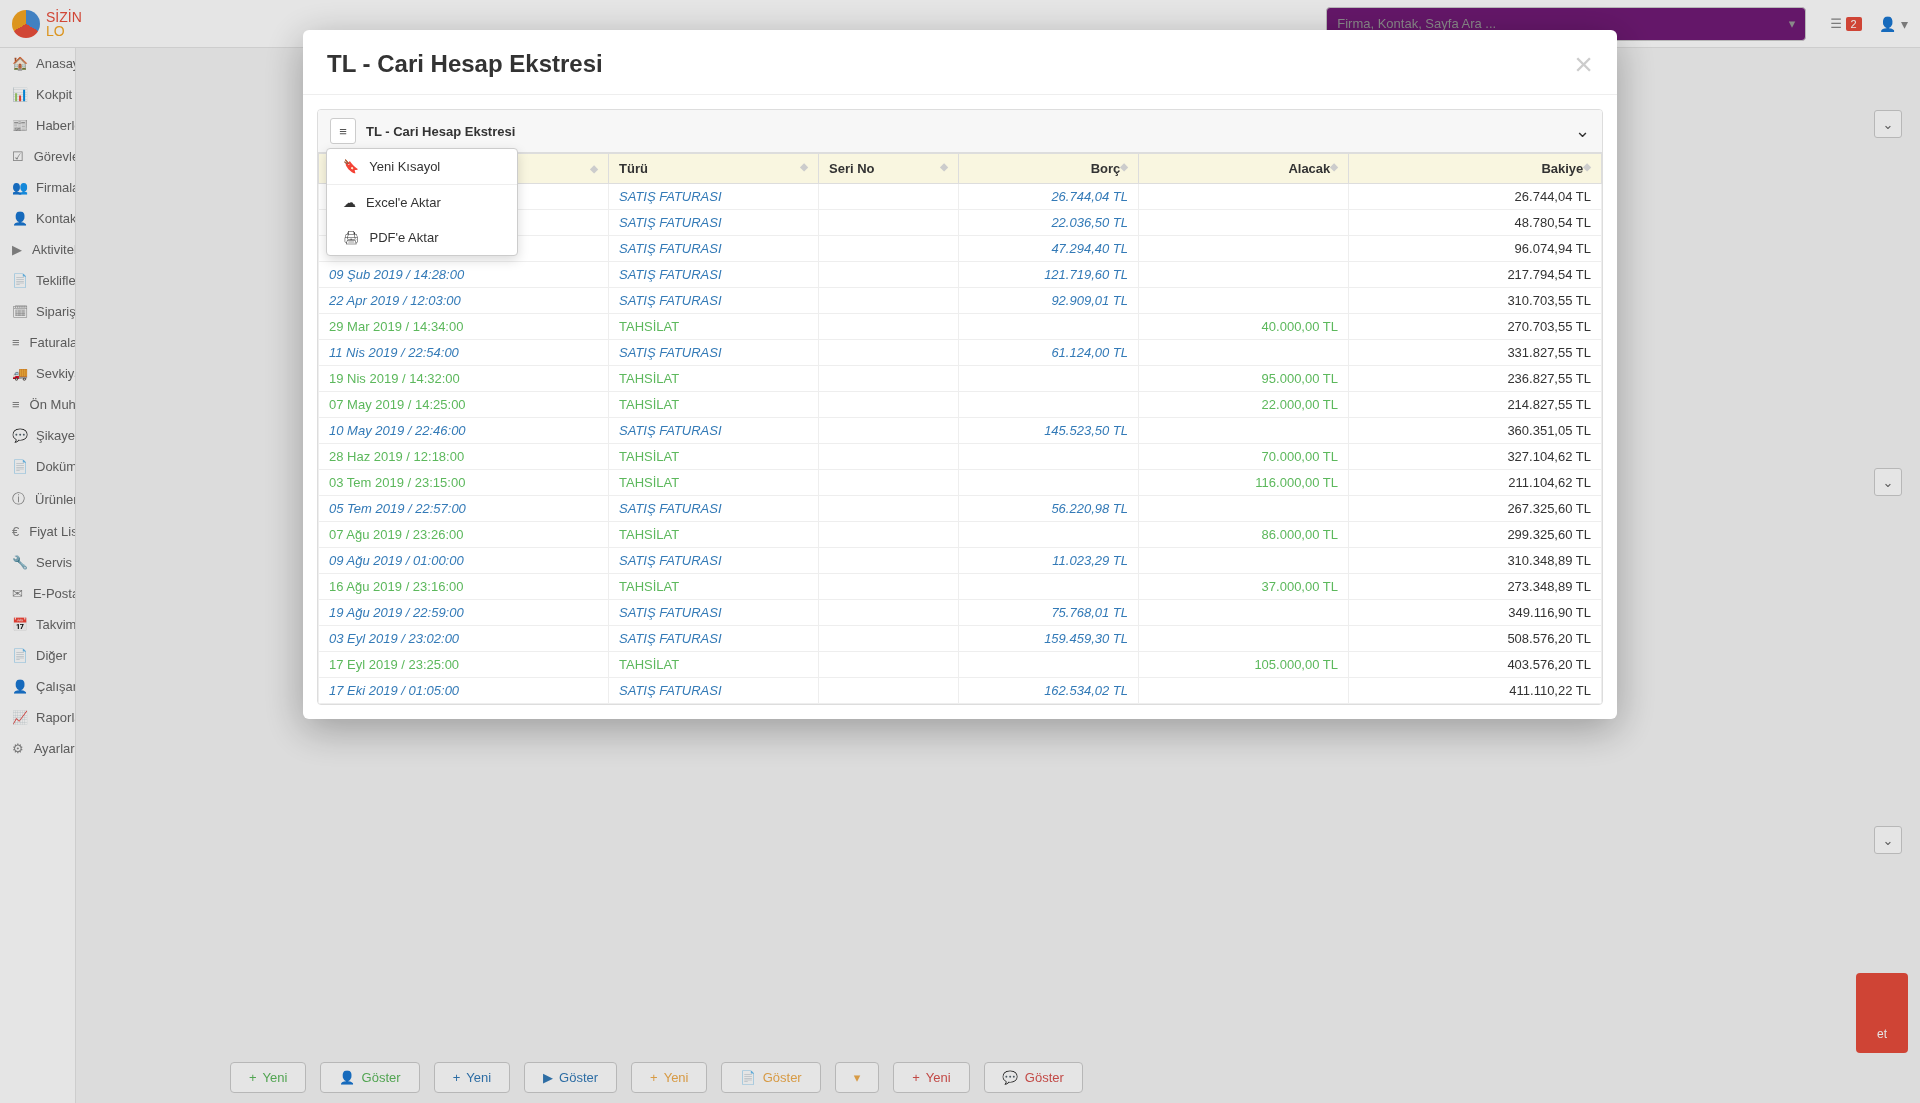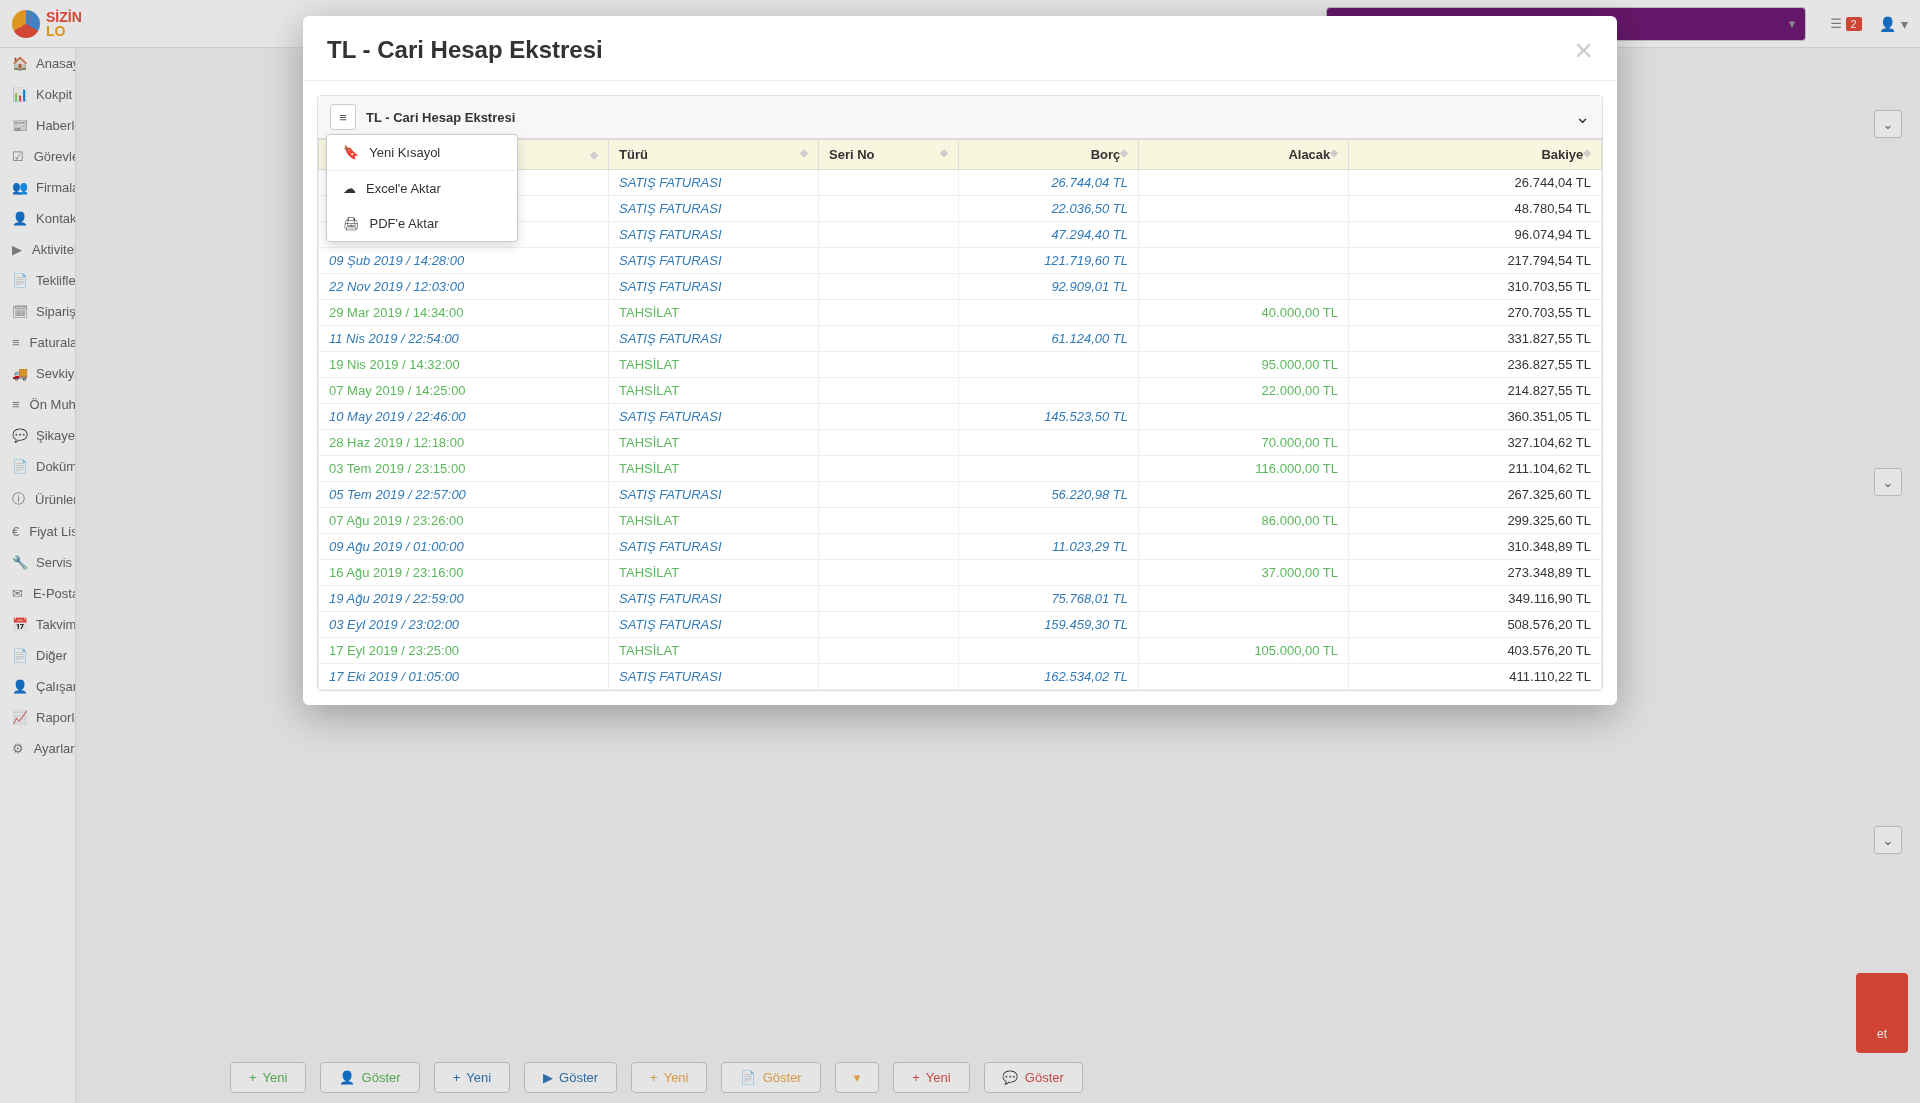--- a/index.html
+++ b/index.html
@@ -2,36 +2,36 @@
 <html><head>
 <meta charset="utf-8">
 <style>
 * { box-sizing: border-box; margin: 0; padding: 0; }
 body { font-family: -apple-system, "Helvetica Neue", Arial, sans-serif; font-size: 13px; color: #333; background: #f5f5f5; }
 
 
 .topbar { height: 48px; background: #fff; border-bottom: 1px solid #e5e5e5; display: flex; align-items: center; padding: 0 12px; }
 .logo { display: flex; align-items: center; gap: 6px; }
 .logo-circle { width: 28px; height: 28px; border-radius: 50%; background: conic-gradient(#4a90d9 0 120deg, #e94e3c 120deg 240deg, #f5a623 240deg 360deg); }
-.logo-text { font-size: 14px; font-weight: 700; line-height: 1; }
+.logo-text { font-size: 14px; font-weight: 400; line-height: 1; }
 .logo-text .l1 { color: #e94e3c; }
 .logo-text .l2 { color: #f5a623; }
 .topbar-spacer { flex: 1; }
 .search-box { width: 480px; height: 34px; border: 1px solid #ccc; border-radius: 4px; padding: 0 10px; color: #999; display: flex; align-items: center; justify-content: space-between; background: #701a75; }
 .topbar-right { display: flex; align-items: center; gap: 18px; margin-left: 24px; }
 .notif-badge { background: #e74c3c; color: #fff; font-size: 11px; padding: 1px 5px; border-radius: 2px; }
 .user-icon { color: #888; font-size: 14px; }
 
 
 .sidebar { position: fixed; left: 0; top: 48px; bottom: 0; width: 76px; background: #fff; border-right: 1px solid #e5e5e5; overflow: hidden; }
 .sidebar-item { display: flex; align-items: center; gap: 10px; padding: 8px 12px; color: #666; font-size: 13px; cursor: pointer; white-space: nowrap; }
 .sidebar-icon { width: 14px; text-align: center; color: #888; }
 
 
-.modal-backdrop { position: fixed; inset: 0; background: rgba(0,0,0,0.1); display: flex; justify-content: center; align-items: flex-start; padding-top: 16px; }
+.modal-backdrop { position: fixed; inset: 0; background: rgba(0,0,0,0.1); display: flex; justify-content: center; align-items: flex-start; padding-top: 30px; }
 .modal { width: 1314px; background: #fff; border-radius: 6px; box-shadow: 0 10px 40px rgba(0,0,0,0.3); display: flex; flex-direction: column; max-height: 780px; }
 .modal-header { padding: 18px 24px 14px; border-bottom: 1px solid #eee; display: flex; align-items: center; justify-content: space-between; }
 .modal-title { font-size: 24px; font-weight: 600; color: #333; }
 .modal-close { font-size: 32px; color: #ccc; cursor: pointer; line-height: 1; }
 .modal-body { padding: 14px; overflow: hidden; display: flex; flex-direction: column; }
 
 
 .panel { border: 1px solid #ddd; border-radius: 4px; overflow: hidden; display: flex; flex-direction: column; }
 .panel-header { background: #f7f7f7; border-bottom: 1px solid #ddd; padding: 8px 12px; display: flex; align-items: center; gap: 10px; position: relative; }
 .panel-menu-btn { width: 26px; height: 26px; border: 1px solid #ccc; border-radius: 3px; background: #fff; display: flex; align-items: center; justify-content: center; cursor: pointer; font-size: 13px; color: #555; }
@@ -309,21 +309,21 @@
                 </tr>
                 <tr>
     <td class="col-date"><a class="cell link-blue">09 Şub 2019 / 14:28:00</a></td>
     <td class="col-type"><a class="cell link-blue">SATIŞ FATURASI</a></td>
     <td class="col-seri"></td>
     <td class="col-borc num link-blue">121.719,60 TL</td>
     <td class="col-alacak num link-green"></td>
     <td class="col-bakiye num">217.794,54 TL</td>
                 </tr>
                 <tr>
-    <td class="col-date"><a class="cell link-blue">22 Nov 2019 / 12:03:00</a></td>
+    <td class="col-date"><a class="cell link-blue">22 Apr 2019 / 12:03:00</a></td>
     <td class="col-type"><a class="cell link-blue">SATIŞ FATURASI</a></td>
     <td class="col-seri"></td>
     <td class="col-borc num link-blue">92.909,01 TL</td>
     <td class="col-alacak num link-green"></td>
     <td class="col-bakiye num">310.703,55 TL</td>
                 </tr>
                 <tr>
     <td class="col-date"><a class="cell link-green">29 Mar 2019 / 14:34:00</a></td>
     <td class="col-type"><a class="cell link-green">TAHSİLAT</a></td>
     <td class="col-seri"></td>

